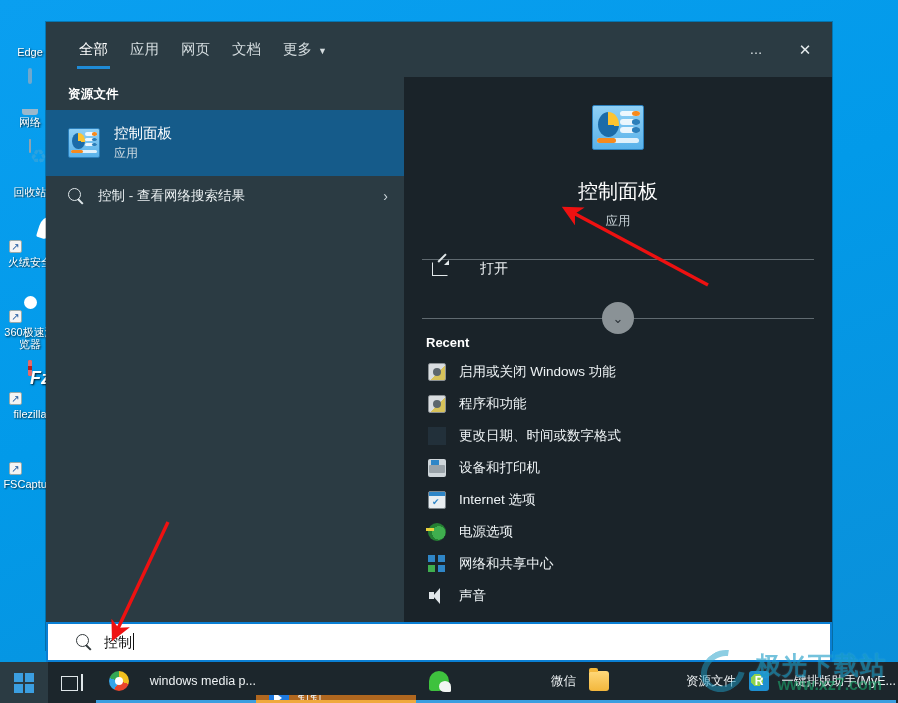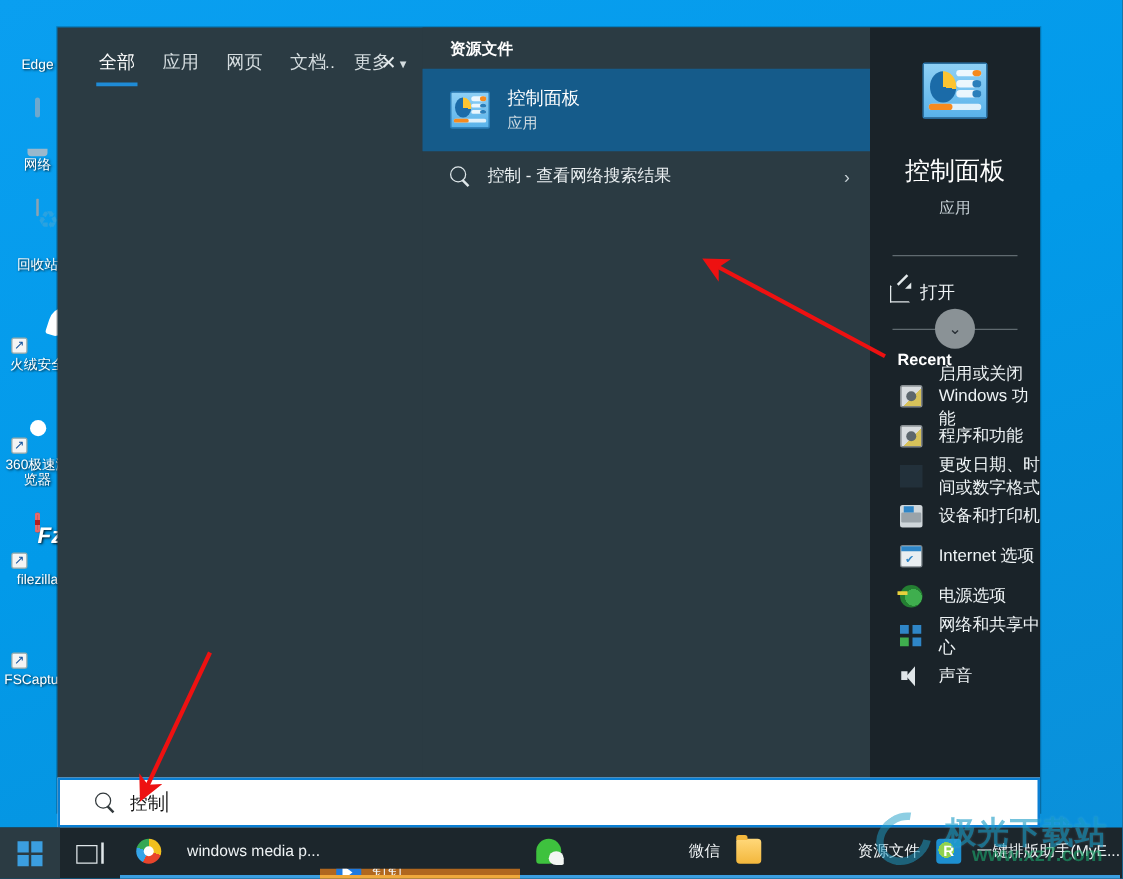--- a/index.html
+++ b/index.html
@@ -12,21 +12,21 @@
 
   
   #desktop {
     position: absolute; inset: 0;
     background: linear-gradient(160deg, #0a9ff0 0%, #029ae9 45%, #0b8fd8 100%);
   }
   #desktop-icons {
     position: absolute; left: 0; top: 0; width: 60px;
   }
   .desk-icon {
-    width: 60px; text-align: center; margin-bottom: 22px;
+    width: 60px; text-align: center; margin-bottom: 12px;
     color: #fff; font-size: 11px; line-height: 12px;
     text-shadow: 1px 1px 2px rgba(0,0,0,.85);
   }
   .desk-glyph {
     width: 46px; height: 44px; margin: 0 auto 2px;
     position: relative; display: block;
   }
   .desk-label { display: block; padding: 0 1px; overflow: hidden; max-height: 26px;}
 
   
@@ -82,21 +82,21 @@
   .shortcut-arrow::after{
     content:"\2197"; position:absolute; inset:0; font-size:10px; line-height:11px;
     text-align:center; color:#15539e; text-shadow:none;
   }
 
   
   #search-panel {
     position: absolute; left: 46px; top: 22px; width: 786px; height: 628px;
     background: #2b3b43;
     box-shadow: 0 0 0 1px rgba(0,0,0,.25);
-    display: flex; flex-direction: row;
+    display: flex; flex-direction: column;
     color: #f1f4f5;
   }
   #panel-body { display: flex; flex: 1; min-height: 0; }
   #left-col {
     width: 358px; background: #2b3b43; position: relative;
     display:flex; flex-direction:column;
   }
   #right-col {
     flex: 1; background: #1a2329; position: relative; overflow: hidden;
   }
@@ -164,22 +164,22 @@
   
   #preview { padding-top: 28px; text-align: center; }
   #preview-icon {
     width: 52px; height: 45px; margin: 0 auto 28px;
   }
   #preview-title { font-size: 20px; color: #fff; font-weight: normal; }
   #preview-sub { font-size: 12.5px; color: #c6d0d5; margin-top: 8px; }
 
   .hr { height: 1px; background: #9aa6ab; opacity: .55; margin: 29px 18px 0; }
   #open-row {
-    display: flex; align-items: center; gap: 6px;
-    height: 58px; padding-left: 16px; color: #eef2f4; font-size: 14px;
+    display: flex; gap: 30px;
+    height: 58px; padding-left: 28px; color: #eef2f4; font-size: 14px;
   }
   .open-glyph {
     width: 18px; height: 16px; position: relative; flex: none;
   }
   .open-glyph::before {
     content:""; position:absolute; left:0; bottom:0; width:14px;height:12px;
     border:1.5px solid #e3e9eb; border-top-color: transparent; border-right-color: transparent;
   }
   .open-glyph::after {
     content:""; position:absolute; left:6px; top:1px; width:11px; height:1.5px;

